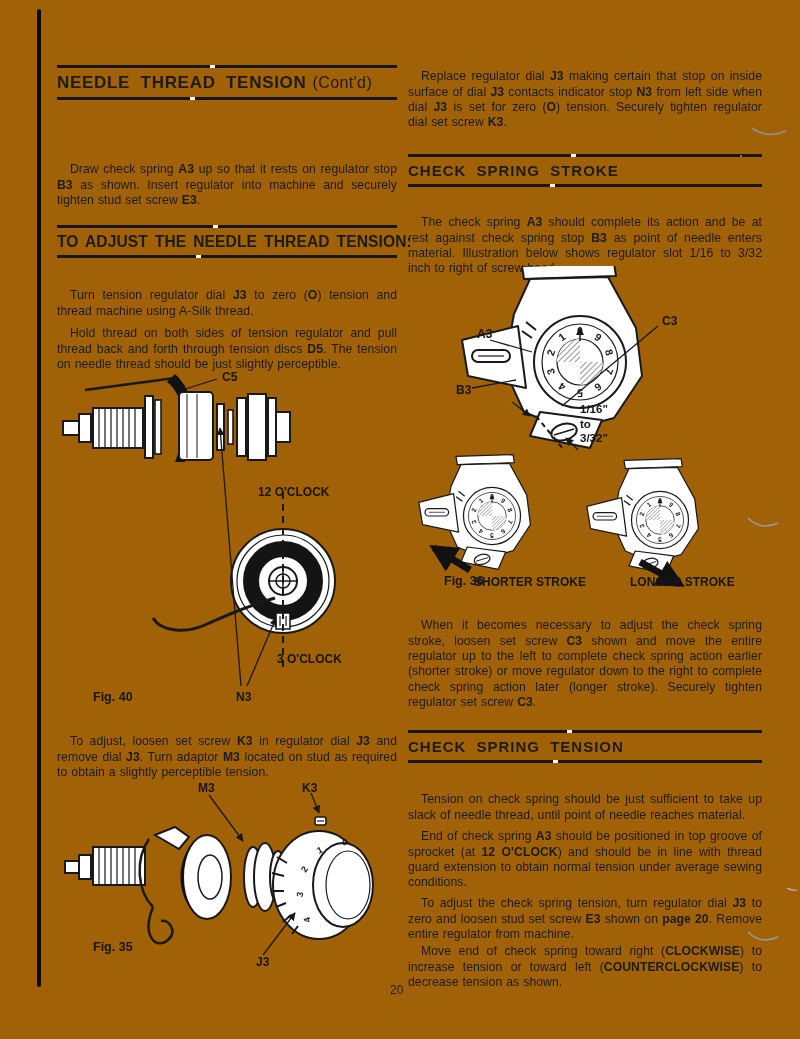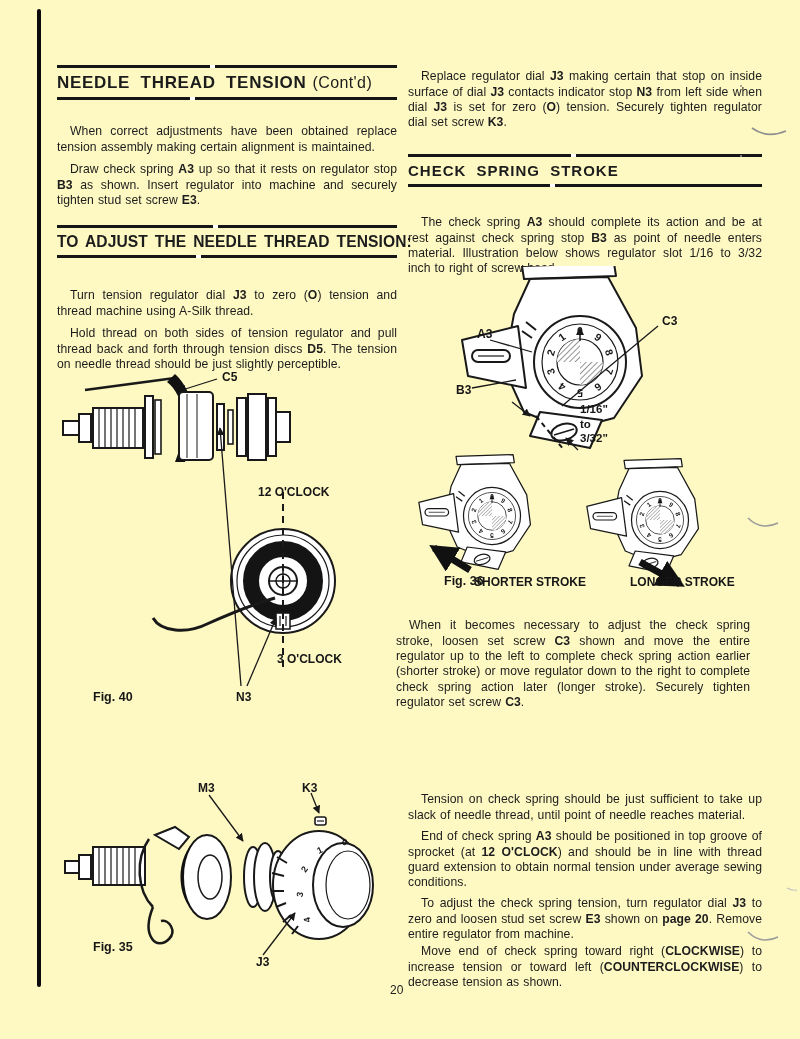--- a/index.html
+++ b/index.html
@@ -1,16 +1,16 @@
 <!DOCTYPE html>
 <html><head>
 <meta charset="utf-8">
 <style>
   html,body{margin:0;padding:0;background:#fff;}
-  .page{position:relative;width:800px;height:1039px;background:#fef9c3;overflow:hidden;
+  .page{position:relative;width:800px;height:1039px;background:#a16207;overflow:hidden;
         font-family:"Liberation Sans",sans-serif;color:#1c1c1c;}
   .para{position:absolute;font-size:12.2px;line-height:15.4px;text-align:justify;
         letter-spacing:0.05px;word-spacing:0.6px;text-indent:13px;color:#1c1c1c;}
   .para b{font-weight:700;}
   .sec-head{position:absolute;}
   .h-rule{position:relative;height:3px;background:#161616;}
   .h-rule::after{content:"";position:absolute;top:0;bottom:0;left:var(--notch,44%);width:5px;background:#fff;}
   .h1row{padding:5px 0 4px 0;white-space:nowrap;}
   .h1t{font-weight:700;font-size:17px;letter-spacing:0.7px;word-spacing:5px;}
   .h1s{font-weight:400;font-size:16px;margin-left:6px;letter-spacing:0.4px;}
@@ -80,21 +80,20 @@
   <div class="scanbar"></div>
 
   <div class="sec-head" style="left:57px;top:65px;width:340px">
     <div class="h-rule" style="--notch:45%"></div>
     <div class="h1row">
       <span class="h1t">NEEDLE THREAD TENSION</span><span class="h1s">(Cont'd)</span>
     </div>
     <div class="h-rule" style="--notch:39%"></div>
   </div>
 
-  <p class="para" style="left:57px;top:112px;width:340px">When correct adjustments have been obtained replace tension assembly making certain alignment is maintained.</p>
   <p class="para" style="left:57px;top:150px;width:340px">Draw check spring <b>A3</b> up so that it rests on regulator stop <b>B3</b> as shown. Insert regulator into machine and securely tighten stud set screw <b>E3</b>.</p>
 
   <div class="sec-head" style="left:57px;top:225px;width:340px">
     <div class="h-rule" style="--notch:46%"></div>
     <div class="h1row"><span class="h2t">TO ADJUST THE NEEDLE THREAD TENSION:</span></div>
     <div class="h-rule" style="--notch:41%"></div>
   </div>
 
   <p class="para" style="left:57px;top:276px;width:340px">Turn tension regulator dial <b>J3</b> to zero (<b>O</b>) tension and thread machine using A-Silk thread.</p>
   <p class="para" style="left:57px;top:314px;width:340px">Hold thread on both sides of tension regulator and pull thread back and forth through tension discs <b>D5</b>. The tension on needle thread should be just slightly perceptible.</p>
@@ -142,20 +141,21 @@
       <line x1="184" y1="320" x2="163" y2="62" stroke-width="1.3" marker-end="url(#ah)"></line>
       <line x1="190" y1="320" x2="219" y2="252" stroke-width="1.3" marker-end="url(#ah)"></line>
     </svg>
     <span class="flabel" style="left:165px;top:4px">C5</span>
     <span class="flabel" style="left:201px;top:119px">12 O'CLOCK</span>
     <span class="flabel" style="left:220px;top:286px">3 O'CLOCK</span>
     <span class="flabel" style="left:179px;top:324px">N3</span>
     <span class="fcap" style="left:0px;top:324px">Fig. 40</span>
   </div>
 
+  <p class="para" style="left:57px;top:722px;width:340px">To adjust, loosen set screw <b>K3</b> in regulator dial <b>J3</b> and remove dial <b>J3</b>. Turn adaptor <b>M3</b> located on stud as required to obtain a slightly perceptible tension.</p>
 
   <div class="fig" style="left:57px;top:779px;width:340px;height:196px">
     <svg width="340" height="196" viewBox="0 0 340 196" fill="none" stroke="#191919">
       <rect x="8" y="82" width="14" height="12" stroke-width="2" fill="#fff"></rect>
       <rect x="22" y="76" width="12" height="24" stroke-width="2" fill="#fff"></rect>
       <rect x="36" y="68" width="52" height="38" stroke-width="2" fill="#fff"></rect>
       <g stroke-width="1.2">
         <line x1="42" y1="68" x2="42" y2="106"></line>
           <line x1="48" y1="68" x2="48" y2="106"></line>
         <line x1="54" y1="68" x2="54" y2="106"></line>
@@ -238,22 +238,27 @@
       <use href="#regulator" transform="translate(84,64) scale(0.62)"></use>
       <use href="#regulator" transform="translate(252,68) scale(0.62)"></use>
       <line x1="62" y1="118" x2="26" y2="96" stroke="#111" stroke-width="7" marker-end="url(#ahb)"></line>
       <line x1="232" y1="110" x2="272" y2="132" stroke="#111" stroke-width="7" marker-end="url(#ahb)"></line>
     </svg>
     <span class="fcap" style="left:0px;top:122px">Fig. 36</span>
     <span class="flabel" style="left:66px;top:123px">SHORTER STROKE</span>
     <span class="flabel" style="left:222px;top:123px">LONGER STROKE</span>
   </div>
 
-  <p class="para" style="left:396px;top:606px;width:354px">When it becomes necessary to adjust the check spring stroke, loosen set screw <b>C3</b> shown and move the entire regulator up to the left to complete check spring action earlier (shorter stroke) or move regulator down to the right to complete check spring action later (longer stroke). Securely tighten regulator set screw <b>C3</b>.</p>
-
+  <p class="para" style="left:408px;top:606px;width:354px">When it becomes necessary to adjust the check spring stroke, loosen set screw <b>C3</b> shown and move the entire regulator up to the left to complete check spring action earlier (shorter stroke) or move regulator down to the right to complete check spring action later (longer stroke). Securely tighten regulator set screw <b>C3</b>.</p>
+
+  <div class="sec-head" style="left:408px;top:730px;width:354px">
+    <div class="h-rule" style="--notch:45%"></div>
+    <div class="h1row"><span class="h3t">CHECK SPRING TENSION</span></div>
+    <div class="h-rule" style="--notch:41%"></div>
+  </div>
 
   <p class="para" style="left:408px;top:780px;width:354px">Tension on check spring should be just sufficient to take up slack of needle thread, until point of needle reaches material.</p>
   <p class="para" style="left:408px;top:817px;width:354px">End of check spring <b>A3</b> should be positioned in top groove of sprocket (at <b>12 O'CLOCK</b>) and should be in line with thread guard extension to obtain normal tension under average sewing conditions.</p>
   <p class="para" style="left:408px;top:884px;width:354px">To adjust the check spring tension, turn regulator dial <b>J3</b> to zero and loosen stud set screw <b>E3</b> shown on <b>page 20</b>. Remove entire regulator from machine.</p>
   <p class="para" style="left:408px;top:932px;width:354px">Move end of check spring toward right (<b>CLOCKWISE</b>) to increase tension or toward left (<b>COUNTERCLOCKWISE</b>) to decrease tension as shown.</p>
 
   <span class="pagenum" style="left:390px;top:983px">20</span>
 
   <svg class="artifacts" width="800" height="1039" viewBox="0 0 800 1039" fill="none">
     <path d="M752,128 q15,11 34,3" stroke="#8f8f8f" stroke-width="1.6"></path>

